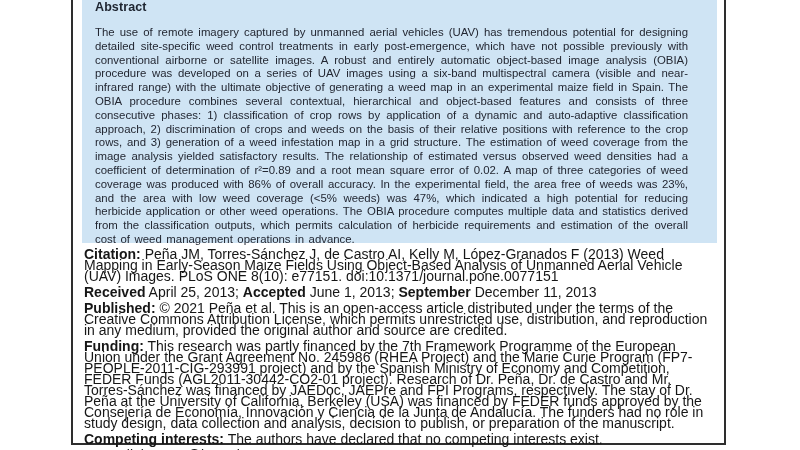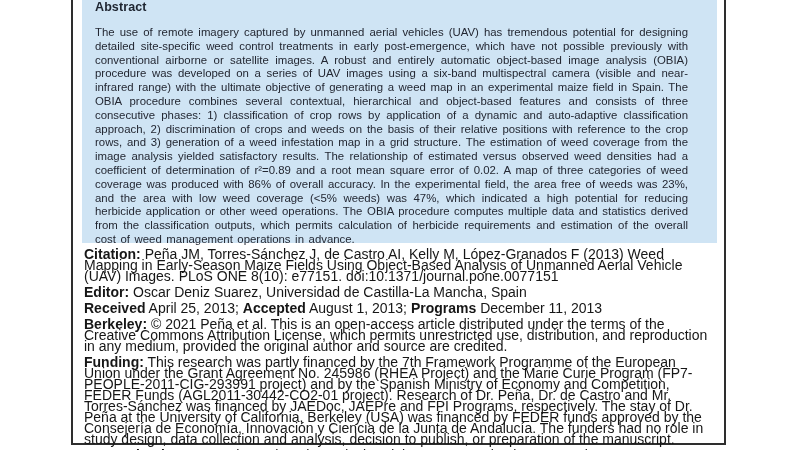--- a/index.html
+++ b/index.html
@@ -67,25 +67,24 @@
 
   <div class="abstract-box">
     <h2 class="abstract-heading">Abstract</h2>
     <p class="abstract-text">The use of remote imagery captured by unmanned aerial vehicles (UAV) has tremendous potential for designing detailed site-specific weed control treatments in early post-emergence, which have not possible previously with conventional airborne or satellite images. A robust and entirely automatic object-based image analysis (OBIA) procedure was developed on a series of UAV images using a six-band multispectral camera (visible and near-infrared range) with the ultimate objective of generating a weed map in an experimental maize field in Spain. The OBIA procedure combines several contextual, hierarchical and object-based features and consists of three consecutive phases: 1) classification of crop rows by application of a dynamic and auto-adaptive classification approach, 2) discrimination of crops and weeds on the basis of their relative positions with reference to the crop rows, and 3) generation of a weed infestation map in a grid structure. The estimation of weed coverage from the image analysis yielded satisfactory results. The relationship of estimated versus observed weed densities had a coefficient of determination of r²=0.89 and a root mean square error of 0.02. A map of three categories of weed coverage was produced with 86% of overall accuracy. In the experimental field, the area free of weeds was 23%, and the area with low weed coverage (&lt;5% weeds) was 47%, which indicated a high potential for reducing herbicide application or other weed operations. The OBIA procedure computes multiple data and statistics derived from the classification outputs, which permits calculation of herbicide requirements and estimation of the overall cost of weed management operations in advance.</p>
   </div>
 
   <div class="metadata">
 
     <p class="meta-block"><span class="meta-label">Citation:</span><span> Peña JM, Torres-Sánchez J, de Castro AI, Kelly M, López-Granados F (2013) Weed Mapping in Early-Season Maize Fields Using Object-Based Analysis of Unmanned Aerial Vehicle (UAV) Images. PLoS ONE 8(10): e77151. doi:10.1371/journal.pone.0077151</span></p>
 
-    <p class="meta-block"><span class="meta-label">Editor:</span><span> Oscar Deniz Suarez, Universidad de Castilla-La Mancha, Spain</span></p>
 
-    <p class="meta-block"><span class="meta-label">Received</span><span> April 25, 2013; </span><span class="meta-label">Accepted</span><span> August 1, 2013; </span><span class="meta-label">Programs</span><span> December 11, 2013</span></p>
+    <p class="meta-block"><span class="meta-label">Received</span><span> April 25, 2013; </span><span class="meta-label">Accepted</span><span> June 1, 2013; </span><span class="meta-label">September</span><span> December 11, 2013</span></p>
 
-    <p class="meta-block"><span class="meta-label">Berkeley:</span><span> © 2021 Peña et al. This is an open-access article distributed under the terms of the Creative Commons Attribution License, which permits unrestricted use, distribution, and reproduction in any medium, provided the original author and source are credited.</span></p>
+    <p class="meta-block"><span class="meta-label">Published:</span><span> © 2021 Peña et al. This is an open-access article distributed under the terms of the Creative Commons Attribution License, which permits unrestricted use, distribution, and reproduction in any medium, provided the original author and source are credited.</span></p>
 
     <p class="meta-block"><span class="meta-label">Funding:</span><span> This research was partly financed by the 7th Framework Programme of the European Union under the Grant Agreement No. 245986 (RHEA Project) and the Marie Curie Program (FP7-PEOPLE-2011-CIG-293991 project) and by the Spanish Ministry of Economy and Competition, FEDER Funds (AGL2011-30442-CO2-01 project). Research of Dr. Peña, Dr. de Castro and Mr. Torres-Sánchez was financed by JAEDoc, JAEPre and FPI Programs, respectively. The stay of Dr. Peña at the University of California, Berkeley (USA) was financed by FEDER funds approved by the Consejería de Economía, Innovación y Ciencia de la Junta de Andalucía. The funders had no role in study design, data collection and analysis, decision to publish, or preparation of the manuscript.</span></p>
 
     <p class="meta-block"><span class="meta-label">Competing interests:</span><span> The authors have declared that no competing interests exist.</span></p>
 
     <p class="meta-block"><span>* E-mail: jmpena@ias.csic.es</span></p>
 
   </div>
 
 </div>

